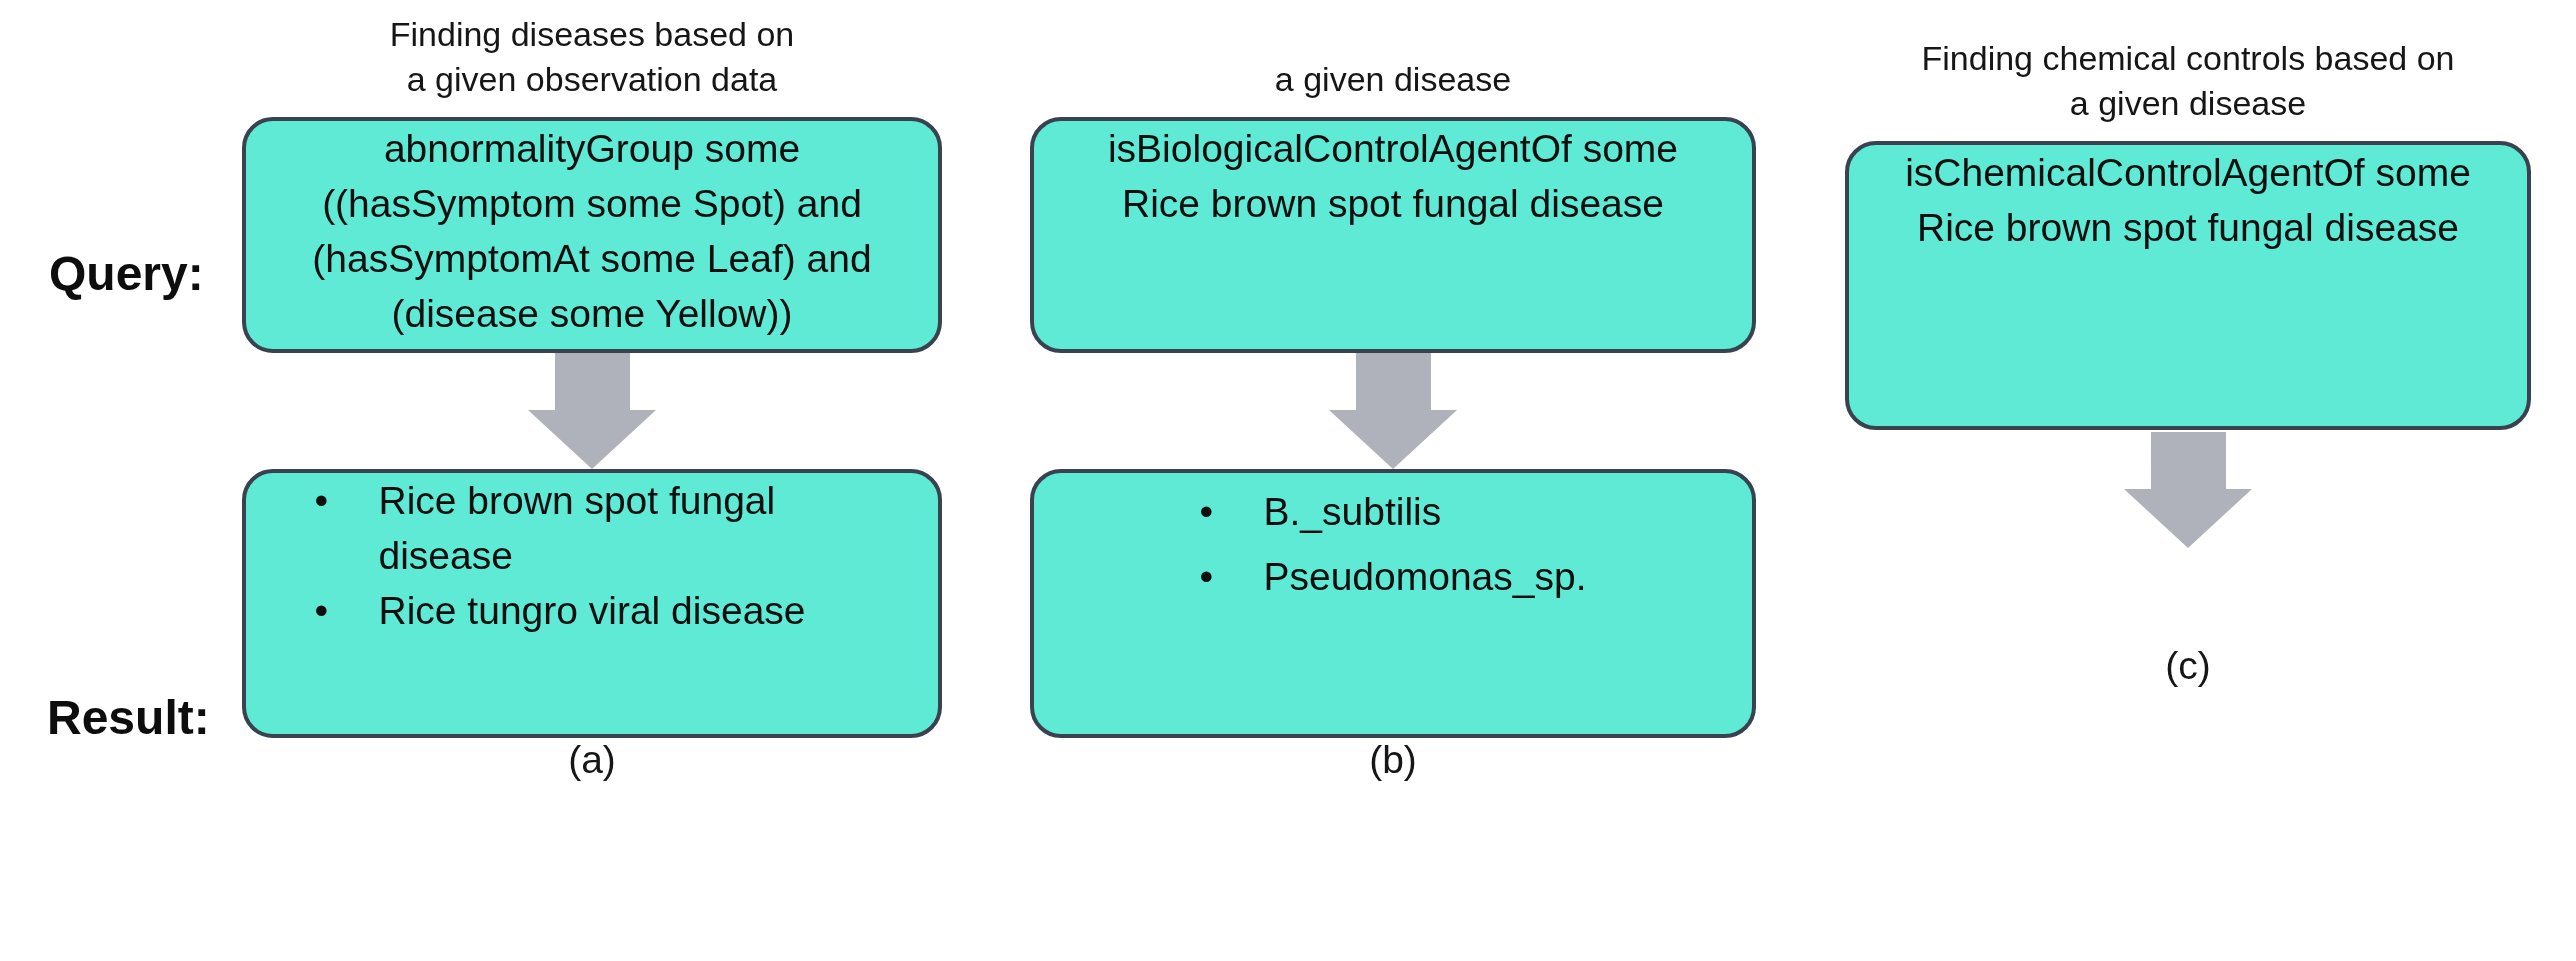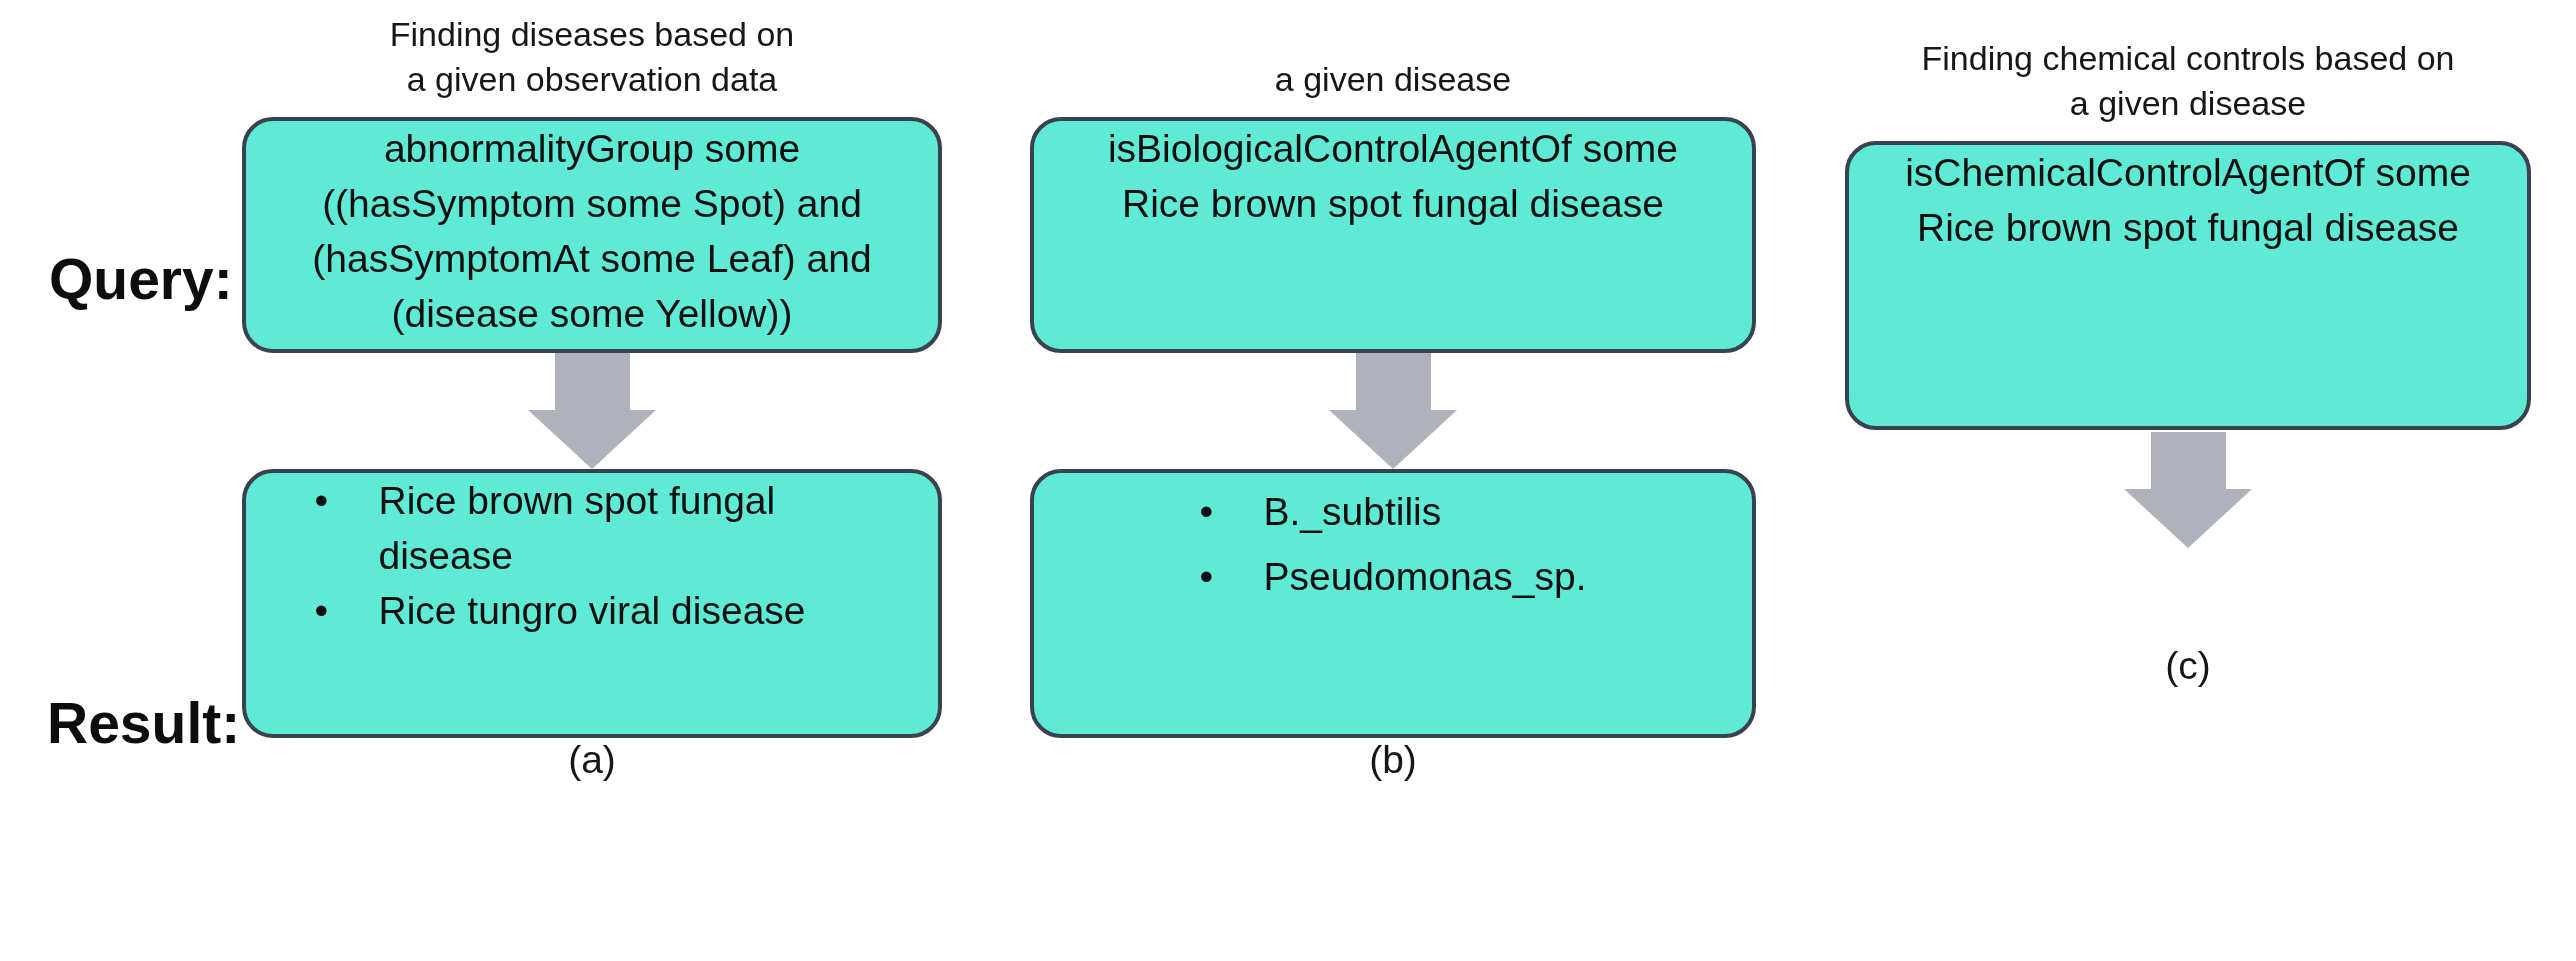--- a/index.html
+++ b/index.html
@@ -8,21 +8,21 @@
     width: 2576px;
     height: 962px;
     background: #ffffff;
     font-family: "Liberation Sans", sans-serif;
     color: #111111;
     overflow: hidden;
   }
 
   .side-label {
     position: absolute;
-    font-size: 57px;
+    font-size: 48px;
     font-weight: bold;
     color: #0d0d0d;
     white-space: nowrap;
   }
   #query-label  { left: 49px; top: 246px; }
   #result-label { left: 47px; top: 690px; }
 
   .col {
     position: absolute;
     top: 0;

